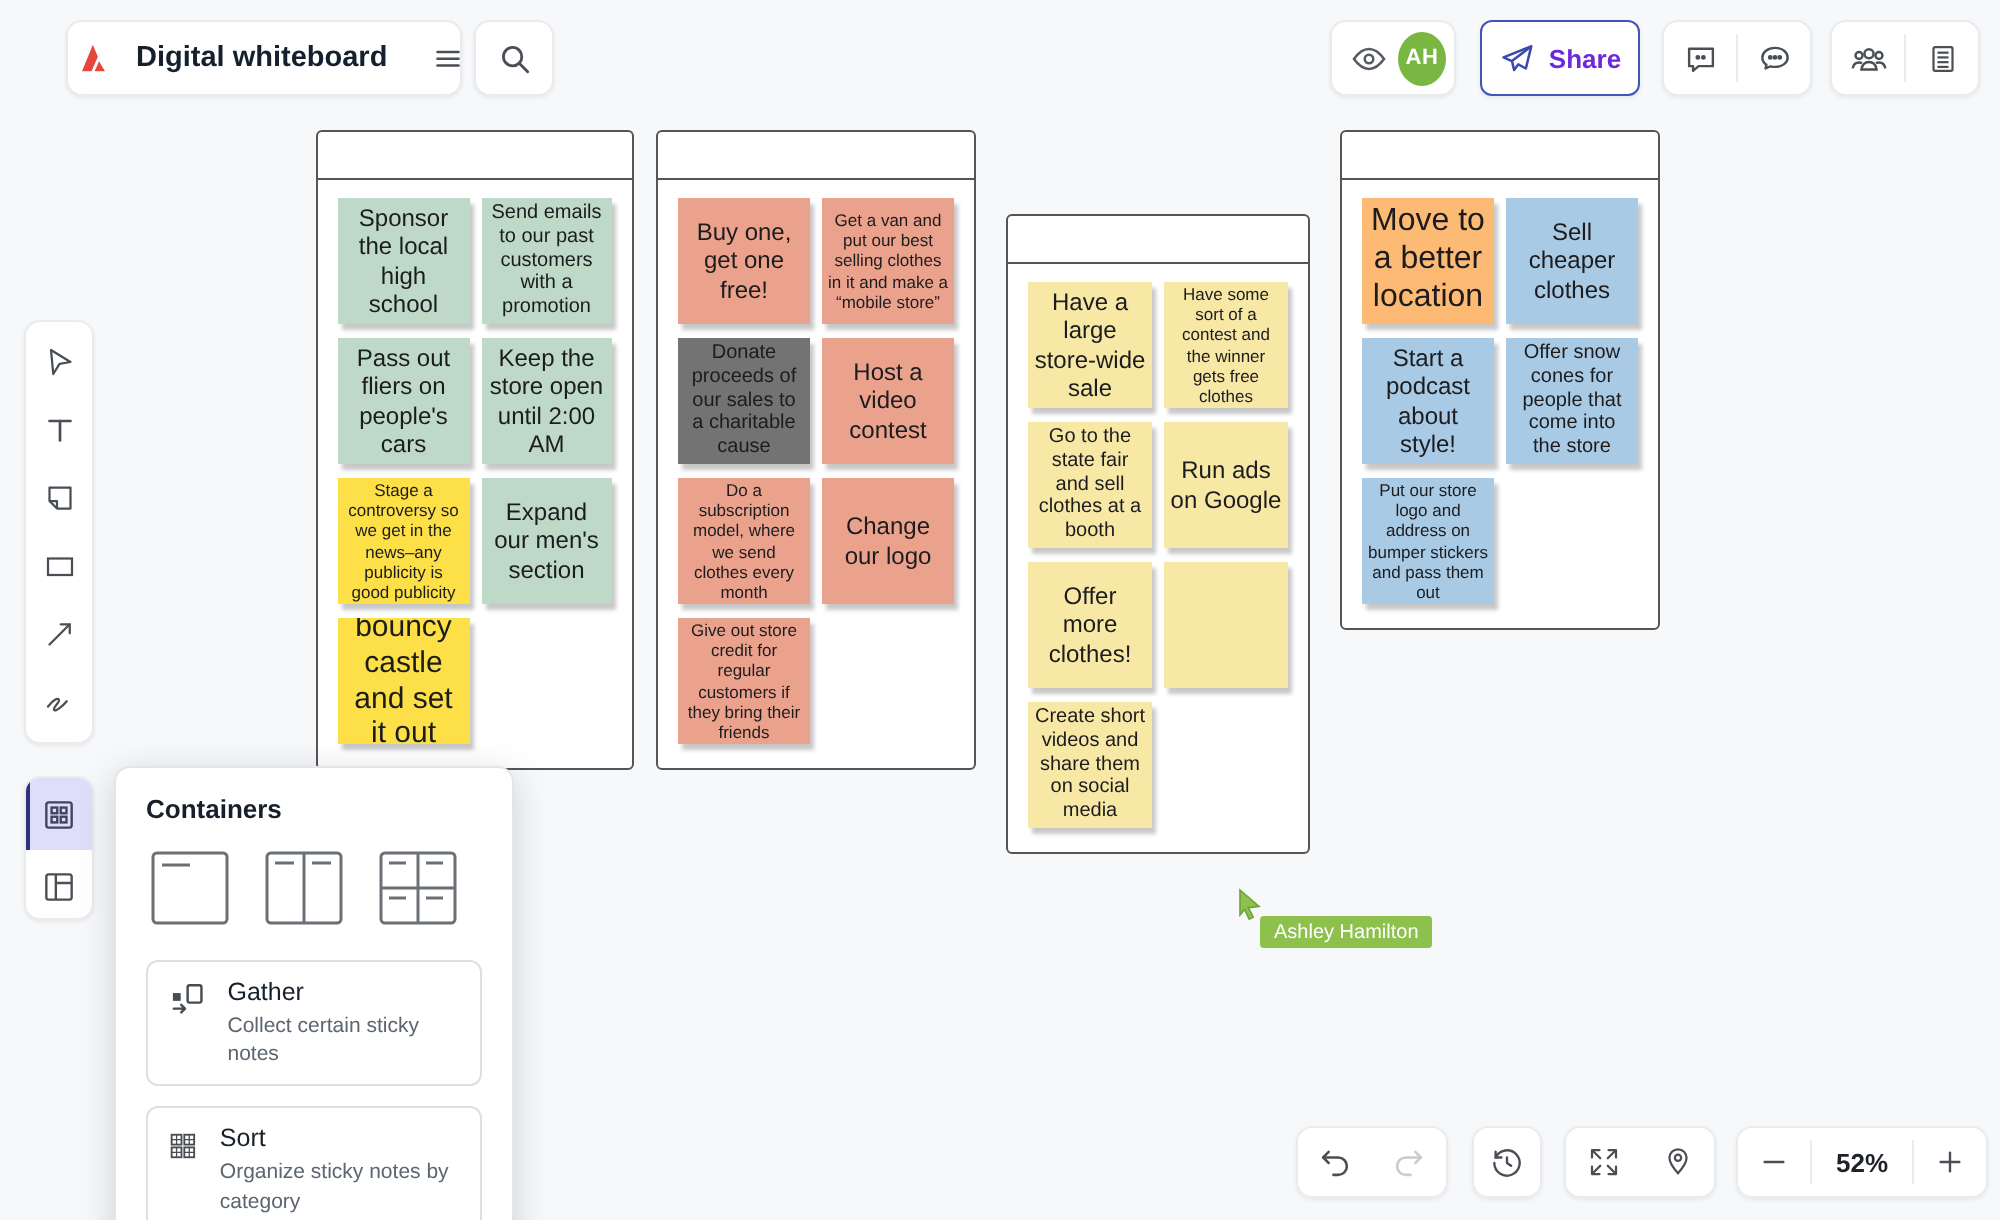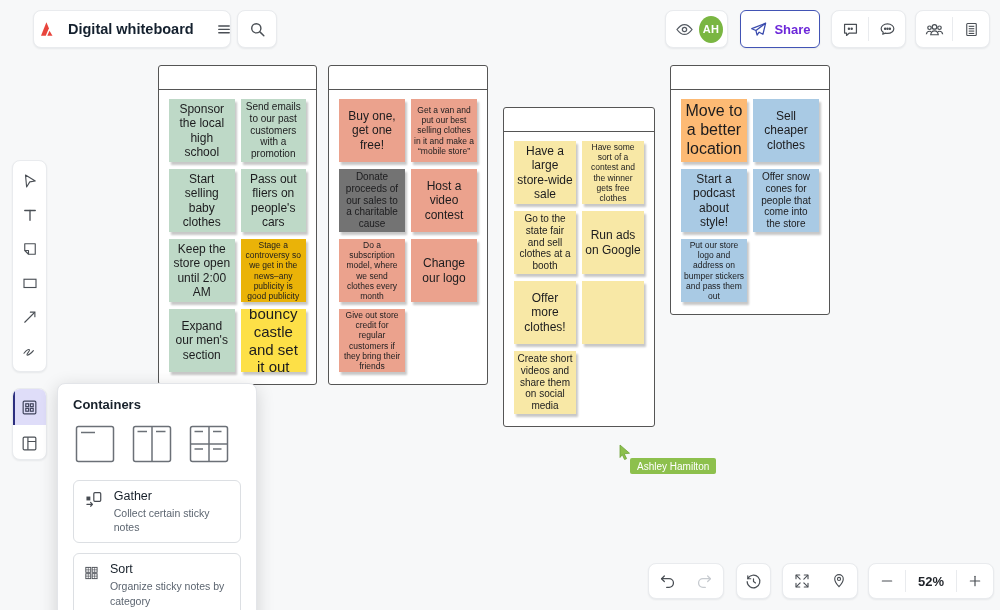--- a/index.html
+++ b/index.html
@@ -229,24 +229,23 @@
     </button>
   </div>
 </div>
 
 <div id="board">
     <div class="wcontainer" style="left: 158px; top: 65px; width: 159px; height: 320px;">
       <div class="container-header"></div>
       <div class="container-body">
         <div class="note" style="background: rgb(190, 217, 199); font-size: 12px;">Sponsor the local high school</div>
         <div class="note" style="background: rgb(190, 217, 199); font-size: 10px;">Send emails to our past customers with a promotion</div>
-        <div class="note" style="background: rgb(190, 217, 199); font-size: 12px;">Start selling baby clothes</div>
         <div class="note" style="background: rgb(190, 217, 199); font-size: 12px;">Pass out fliers on people's cars</div>
         <div class="note" style="background: rgb(190, 217, 199); font-size: 12px;">Keep the store open until 2:00 AM</div>
-        <div class="note" style="background: #eab308; font-size: 8.5px;">Stage a controversy so we get in the news–any publicity is good publicity</div>
+        <div class="note" style="background: #fde047; font-size: 8.5px;">Stage a controversy so we get in the news–any publicity is good publicity</div>
         <div class="note" style="background: rgb(190, 217, 199); font-size: 12px;">Expand our men's section</div>
         <div class="note" style="background: #fde047; font-size: 15px;">Buy a bouncy castle and set it out front</div>
       </div>
     </div>
     <div class="wcontainer" style="left: 328px; top: 65px; width: 160px; height: 320px;">
       <div class="container-header"></div>
       <div class="container-body">
         <div class="note" style="background: rgb(235, 162, 141); font-size: 12px;">Buy one, get one free!</div>
         <div class="note" style="background: rgb(235, 162, 141); font-size: 8.5px;">Get a van and put our best selling clothes in it and make a “mobile store”</div>
         <div class="note" style="background: #737373; font-size: 10px;">Donate proceeds of our sales to a charitable cause</div>

